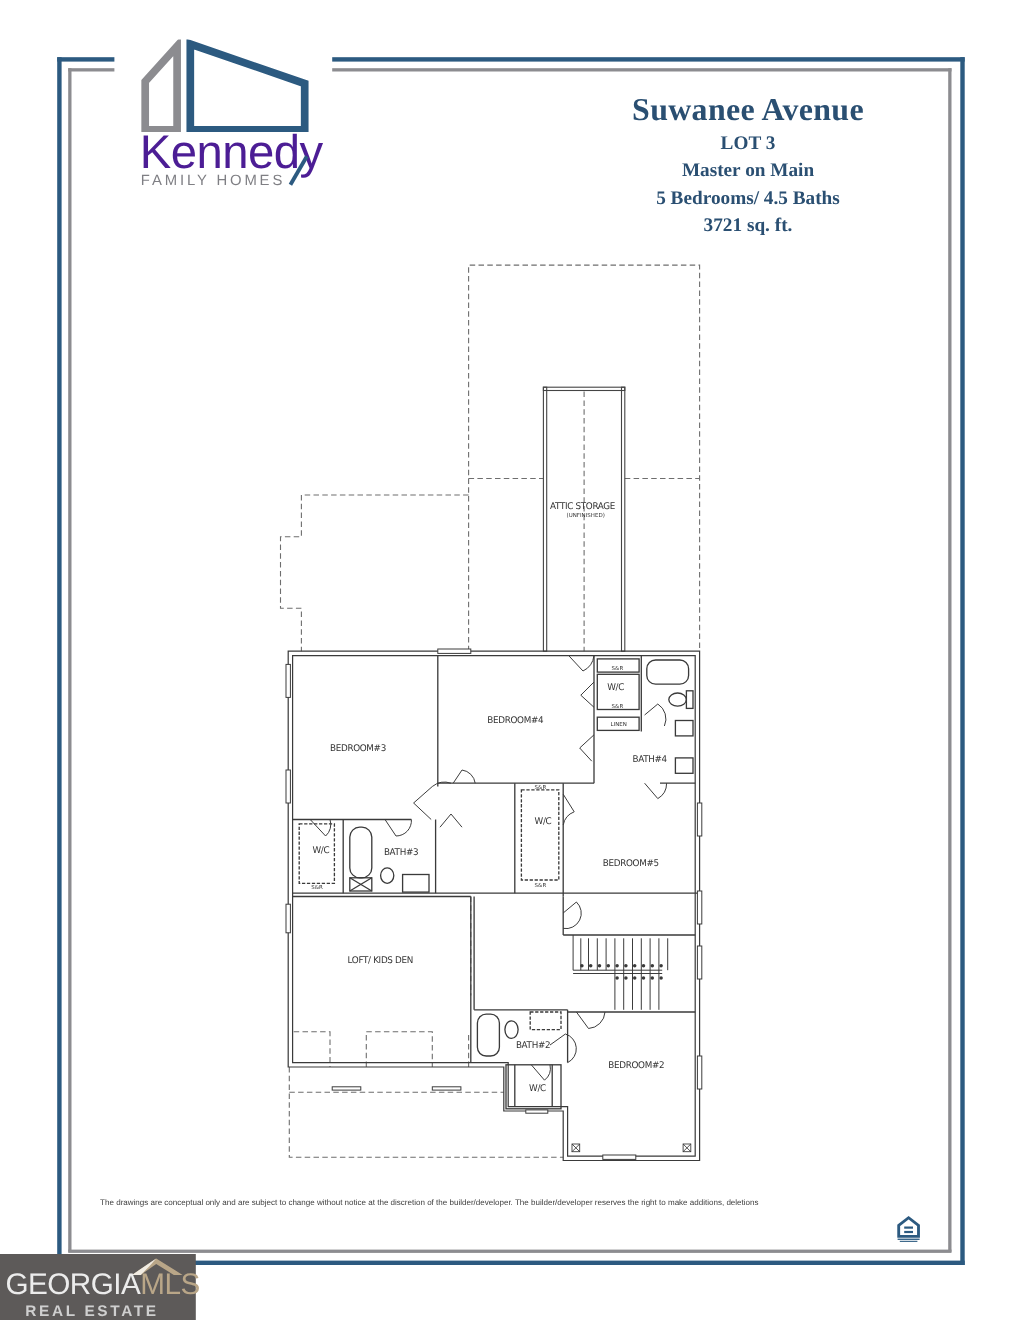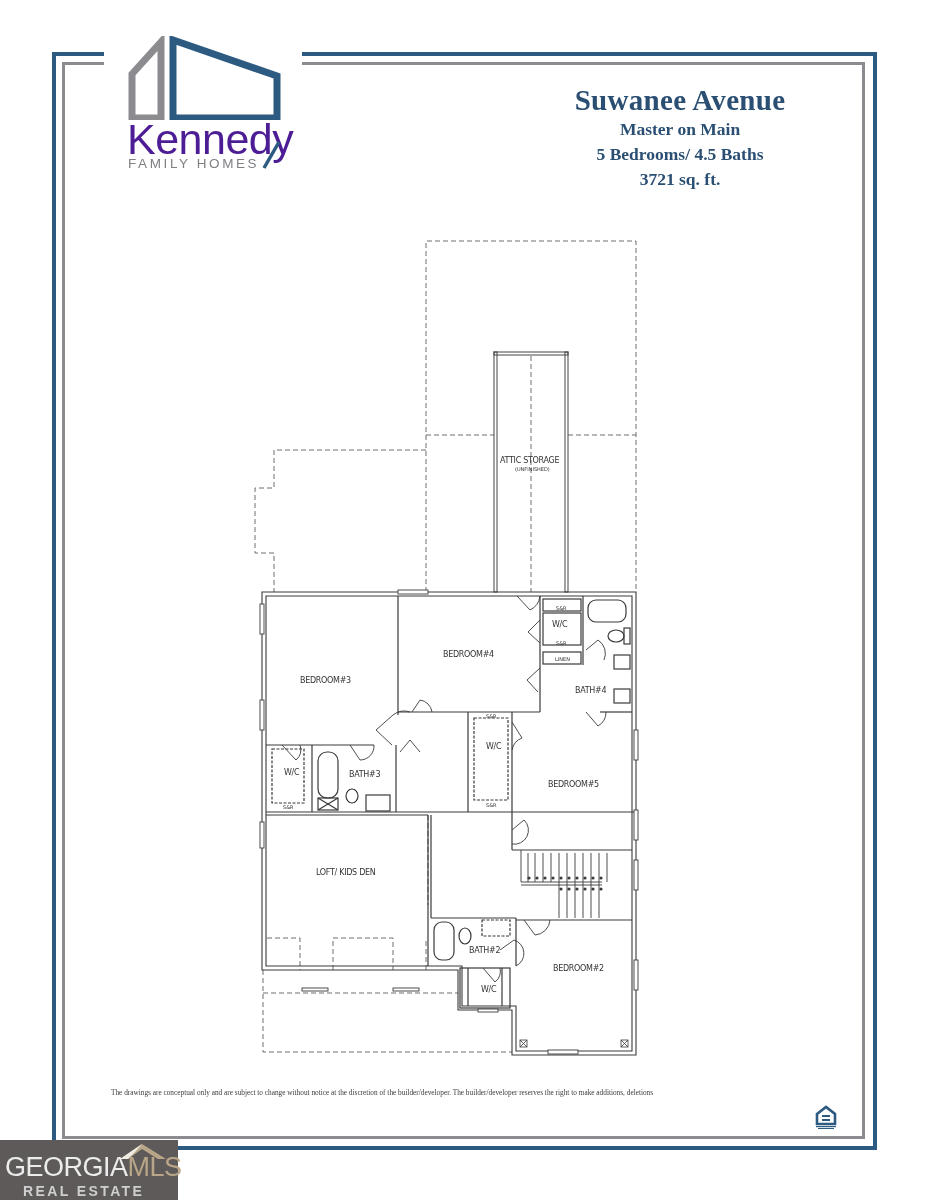--- a/index.html
+++ b/index.html
@@ -43,22 +43,21 @@
   }
   .tiny-label {
     position: absolute; font-family: "DejaVu Sans", sans-serif;
     font-size: 5px; color: #333; white-space: nowrap;
   }
 
   
   .disclaimer {
     position: absolute; left: 91px; top: 1088px; width: 700px;
     font-size: 7.3px; line-height: 10.5px; color: #3b3b3b;
-    font-family: Liberation Serif, serif;
-    margin-left: 20px;
+    font-family: Liberation Sans, sans-serif;
   }
   .eho-icon { position: absolute; left: 815px; top: 1104px; width: 22px; height: 26px; }
 
   
   .mls-badge {
     position: absolute; left: 0; top: 1140px; width: 178px; height: 60px;
     background: #5d5a59;
   }
   .mls-word {
     position: absolute; left: 5px; top: 14px; font-size: 27px; line-height: 1;
@@ -97,20 +96,21 @@
   </svg>
   <div class="logo-wordmark">Kennedy</div>
   <div class="logo-tagline">FAMILY HOMES</div>
   <svg class="abs" style="left:258px;top:140px;" width="24" height="30" viewBox="0 0 24 30">
     <path d="M21 2 L6 28" stroke="#2c5a80" stroke-width="3.5" fill="none"></path>
   </svg>
 </div>
 
 <div class="title-block">
   <div class="title-main">Suwanee Avenue</div>
+  <div class="title-line">LOT 3</div>
   <div class="title-line">Master on Main</div>
   <div class="title-line">5 Bedrooms/ 4.5 Baths</div>
   <div class="title-line">3721 sq. ft.</div>
 </div>
 
 <div class="plan">
   <svg class="abs" style="left:0;top:0;" width="927" height="1200" viewBox="0 0 927 1200">
     <g fill="none" stroke="#6e6e6e" stroke-width="1" stroke-dasharray="5 3">
 
       <path d="M426 592 L426 241 L636 241 L636 592"></path>

